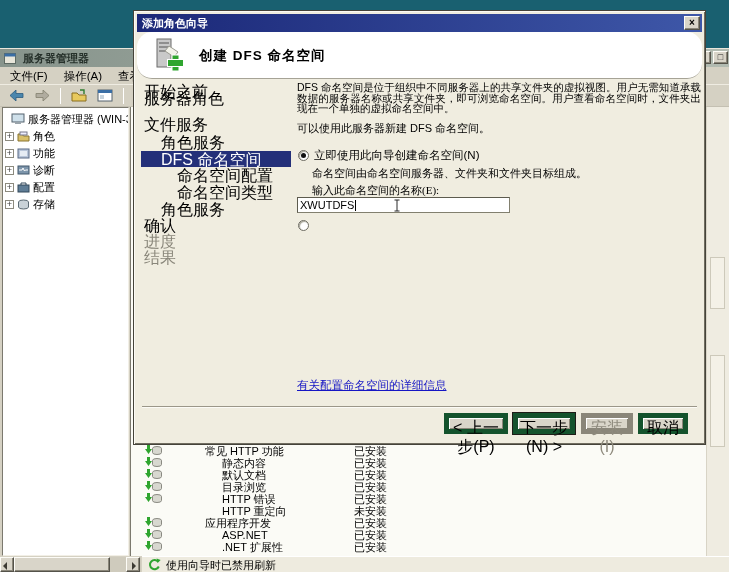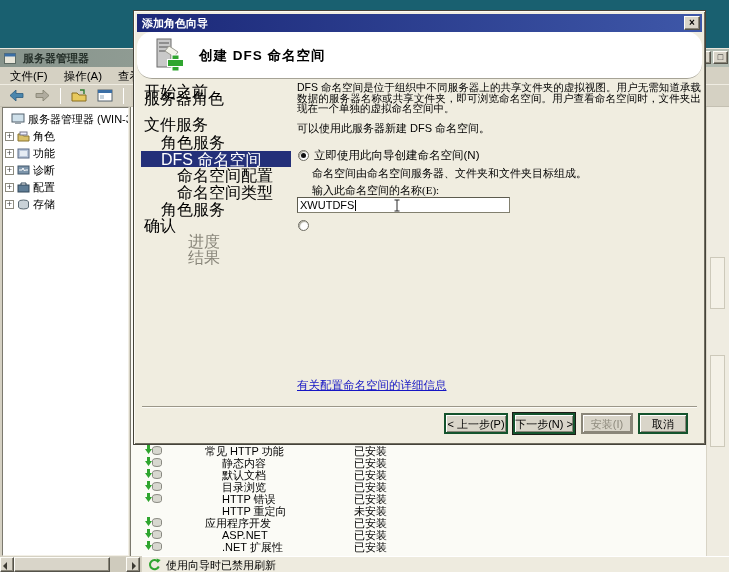--- a/index.html
+++ b/index.html
@@ -57,39 +57,39 @@
     background:linear-gradient(90deg,#1b2878,#3e57a8); color:#fff; font-weight:bold; font-size:11px;
     display:flex; align-items:center; padding-left:5px; }
   .dlg-close { position:absolute; right:2px; top:2px; width:16px; height:14px; background:#d9d5c9; border:1px solid;
     border-color:#fdfcf7 #55534a #55534a #fdfcf7; box-shadow:inset -1px -1px 0 #8a8679;
     color:#000; font-size:10px; line-height:12px; text-align:center; font-weight:bold; }
   .dlg-header { position:absolute; left:3px; top:21px; right:3px; height:47px; background:#fff; border-bottom:1px solid #a6a396;border-radius:15px; }
   .hdr-icon { position:absolute; left:13px; top:5px; }
   .hdr-title { position:absolute; left:62px; top:15px; font-size:13.5px; font-weight:bold; letter-spacing:1px; white-space:nowrap; }
 
   .nav-item { position:absolute; height:15px; line-height:15px; font-size:16px; white-space:nowrap; }
-  .nav-dim { color:#8a877b;margin-left:44px; }
+  .nav-dim { color:#8a877b; }
   .nav-sel-bar { position:absolute; left:7px; top:140px; width:150px; height:16px; background:#243079; }
   .nav-sel-text { color:#fff; }
 
   .dlg-p { position:absolute; left:163px; width:404px; text-align:justify; font-size:10.5px; line-height:10.5px; }
   .radio { position:absolute; width:11px; height:11px; border-radius:50%; background:#fff;
     border:1px solid #6e6c62; box-shadow:inset 1px 1px 1px #a7a597; }
   .radio-dot::after { content:""; position:absolute; left:2px; top:2px; width:5px; height:5px; border-radius:50%; background:#111; }
   .rlabel { position:absolute; font-size:11.5px; white-space:nowrap; }
   .rdesc { position:absolute; font-size:11px; white-space:nowrap;font-family:Liberation Serif, serif; }
   .name-input { position:absolute; left:163px; top:186px; width:213px; height:16px; background:#ffffff;
     border:1px solid #82806f; border-top-color:#5d5b4e; border-left-color:#5d5b4e;
     font-size:11px; line-height:13px; padding:1px 2px; display:flex; align-items:center; }
   .caret { display:inline-block; width:1px; height:11px; background:#000; margin-left:1px; }
   .ibeam { position:absolute; left:259px; top:188px; }
   .dlg-link { position:absolute; left:163px; top:367px; font-size:11.5px; color:#1616c4; text-decoration:underline; white-space:nowrap; }
   .btn-sep { position:absolute; left:8px; right:8px; top:395px; height:2px; border-top:1px solid #9b9789; border-bottom:1px solid #fcfbf6; }
-  .dlg-btn { position:absolute; top:402px; height:21px; background:#d9d5c9; border:2px solid #14532d;
-    box-shadow:inset 1px 1px 0 #fff, inset -1px -1px 0 #8a8679; font-size:11px; text-align:center; line-height:19px; }
+  .dlg-btn { position:absolute; top:402px; height:21px; background:#d9d5c9; border:5px solid #14532d;
+    box-shadow:inset 1px 1px 0 #fff, inset -1px -1px 0 #8a8679; font-size:16px; text-align:center; line-height:19px; }
   .btn-default { outline:1px solid #1d1c17; }
   .btn-disabled { color:#8e8a7d; border-color:#8a8679; }
 </style>
 </head>
 <body>
 
 <div class="screen">
 
   <div class="sm-window">
 

